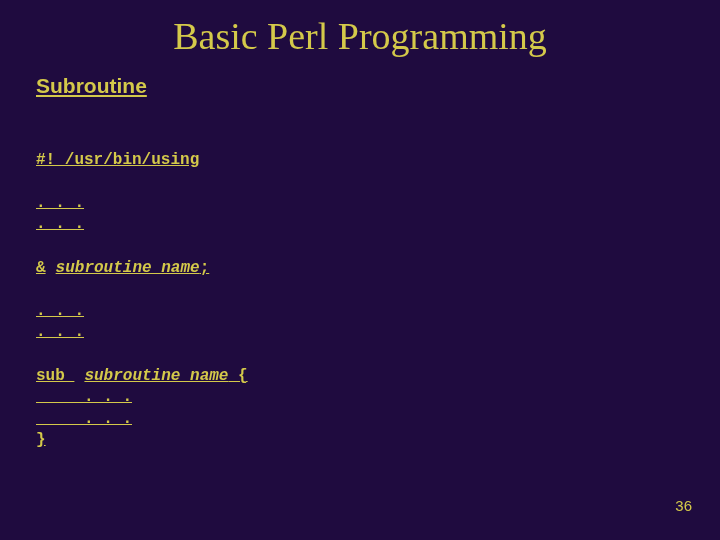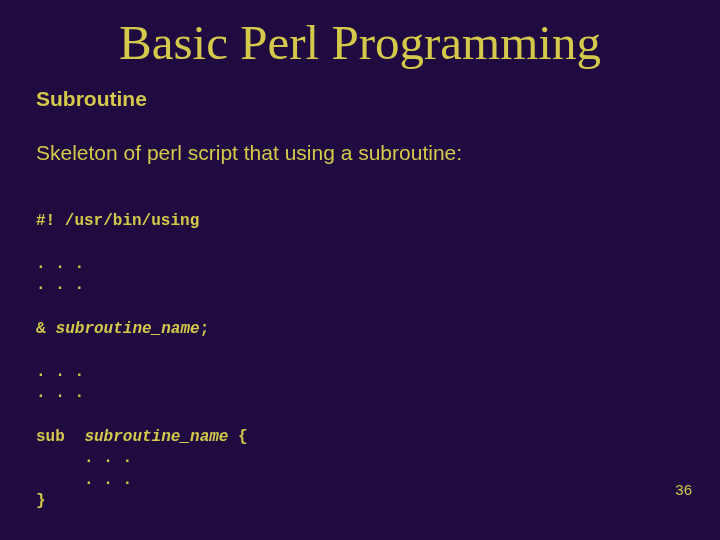--- a/index.html
+++ b/index.html
@@ -7,29 +7,30 @@
     width: 720px;
     height: 540px;
     background: #1f0b3f;
     font-family: Arial, "Helvetica Neue", Helvetica, sans-serif;
     color: #d4c94a;
     overflow: hidden;
     position: relative;
   }
   .title {
     font-family: "Times New Roman", Times, serif;
-    font-size: 49px;
+    font-size: 38px;
     font-weight: 400;
     text-align: center;
     margin-top: 14px;
     margin-bottom: 16px;
   }
   .content {
     padding-left: 36px;
     padding-right: 36px;
+    text-decoration: underline;
   }
   .subheading {
     font-size: 21px;
     font-weight: bold;
     margin-bottom: 30px;
   }
   .skeleton-line {
     font-size: 21px;
     font-weight: 400;
     margin-bottom: 24px;
@@ -38,33 +39,32 @@
     font-family: "Courier New", Courier, monospace;
     font-size: 16px;
     line-height: 1.35;
     font-weight: bold;
     white-space: pre;
   }
   .ital { font-style: italic; margin-left: 10px; }
   .page-num {
     position: absolute;
     right: 28px;
-    bottom: 42px;
+    bottom: 26px;
     font-size: 15px;
     color: #d4c94a;
   }
 </style>
 </head>
 <body>
 
 <div class="title">Basic Perl Programming</div>
 
 <div class="content">
   <div class="subheading">Subroutine</div>
-  <div class="skeleton-line">Skeleton of perl script that using a subroutine:</div>
 
   <div class="code-block">
 <span>#! /usr/bin/using</span>
 
 <span>. . .</span>
 <span>. . .</span>
 
 <span>&amp;</span><span class="ital">subroutine_name</span><span>;</span>
 
 <span>. . .</span>

